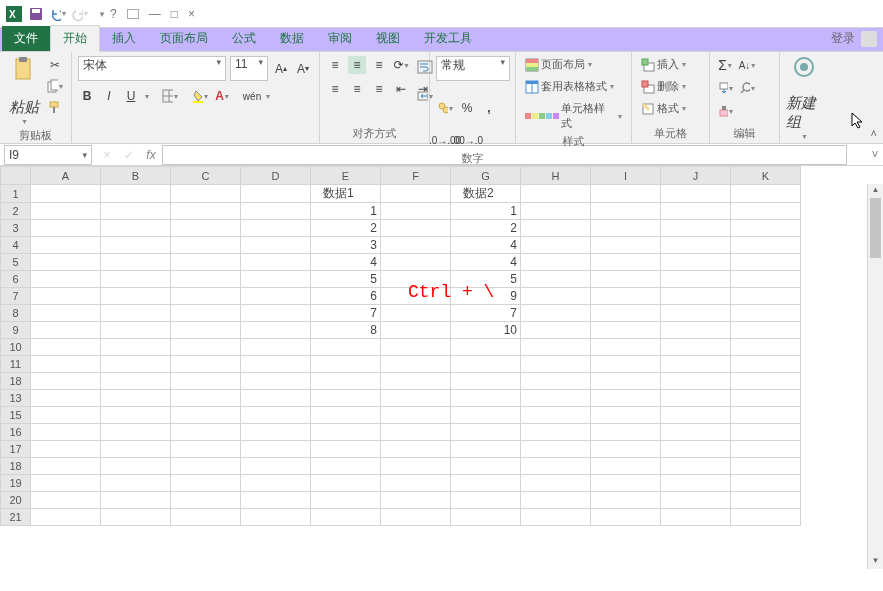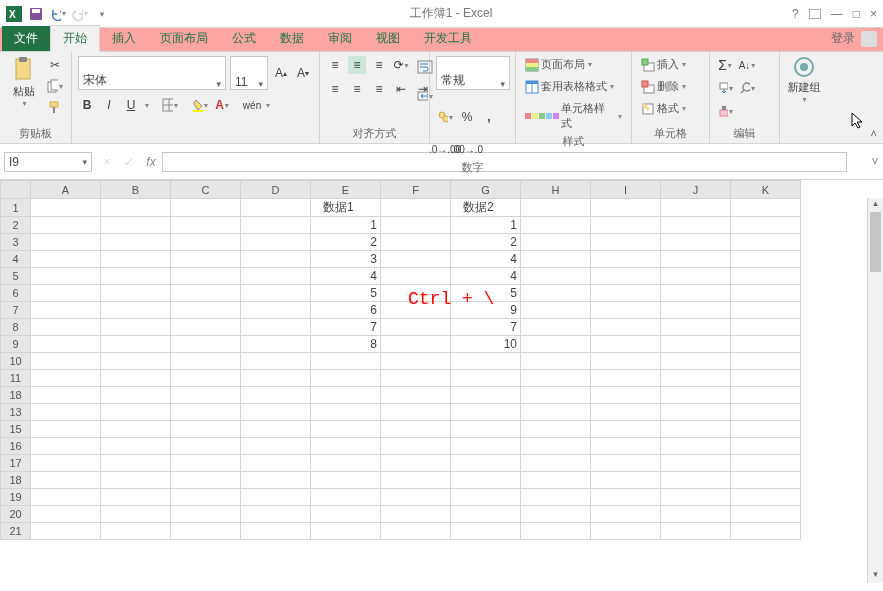--- a/index.html
+++ b/index.html
@@ -5,63 +5,63 @@
 * { margin: 0; padding: 0; box-sizing: border-box; font-family: "Microsoft YaHei", "SimSun", sans-serif; }
 body { background: #fff; width: 883px; height: 591px; overflow: hidden; font-size: 12px; color: #444; }
 
 .titlebar { height: 28px; background: #fff; display: flex; align-items: center; padding: 0 6px; border-bottom: 1px solid #d4d4d4; }
 .titlebar .left-icons { display: flex; gap: 6px; align-items: center; }
 .titlebar .title { flex: 1; text-align: center; color: #777; font-size: 12px; }
 .titlebar .right-icons { display: flex; gap: 10px; align-items: center; color: #777; }
 .qat-icon { width: 16px; height: 16px; display: inline-flex; align-items: center; justify-content: center; }
 .dd { font-size: 8px; color: #888; margin-left: 1px; }
 
-.tabs { height: 24px; background: #fca5a5; display: flex; align-items: flex-end; padding-left: 2px; border-bottom: 1px solid #d4d4d4; }
+.tabs { height: 24px; background: #c4b5fd; display: flex; align-items: flex-end; padding-left: 2px; border-bottom: 1px solid #d4d4d4; }
 .tab { padding: 4px 12px; font-size: 12px; color: #217346; cursor: pointer; }
 .tab.file { background: #217346; color: #fff; }
 .tab.active { background: #f1f1f1; border: 1px solid #d4d4d4; border-bottom: 1px solid #f1f1f1; margin-bottom: -1px; }
 .tabs .spacer { flex: 1; }
 .tab.login { color: #666; padding-right: 6px; }
 .avatar { width: 16px; height: 16px; background: #ddd; border-radius: 2px; margin: 0 6px 4px 0; }
 
 .ribbon { height: 92px; background: #f1f1f1; display: flex; border-bottom: 1px solid #d4d4d4; position: relative; }
 .group { border-right: 1px solid #d4d4d4; padding: 4px 6px 2px 6px; display: flex; flex-direction: column; }
 .group-body { flex: 1; display: flex; align-items: flex-start; gap: 4px; }
 .group-label { text-align: center; font-size: 11px; color: #666; padding-top: 2px; position: relative; }
 .collapse-caret { position: absolute; right: 6px; bottom: 4px; font-size: 11px; color: #666; }
 
 .big-btn { display: flex; flex-direction: column; align-items: center; justify-content: center; width: 36px; }
 .big-btn .icn { font-size: 20px; }
-.big-btn .lbl { font-size: 11px; margin-top: 2px; }
+.big-btn .lbl { font-size: 15px; margin-top: 16px; font-style: italic; }
 .vcol { display: flex; flex-direction: column; gap: 3px; }
 .hrow { display: flex; align-items: center; gap: 4px; }
 .sm { width: 18px; height: 18px; display: inline-flex; align-items: center; justify-content: center; font-size: 12px; border: 1px solid transparent; }
-.combo { height: 34px; border: 1px solid #c5c5c5; background: #fff; display: flex; align-items: flex-end; padding: 0 4px; font-size: 12px; }
+.combo { height: 25px; border: 1px solid #c5c5c5; background: #fff; display: flex; align-items: flex-start; padding: 0 4px; font-size: 12px; }
 .combo .arr { margin-left: auto; font-size: 9px; color: #666; }
 .mini { font-size: 11px; color: #555; padding: 1px 3px; display: inline-flex; align-items: center; gap: 2px; }
 .swatches { display: grid; grid-template-columns: repeat(5, 6px); gap: 1px; }
 .swatches span { width: 6px; height: 6px; }
 
-.formula-bar { height: 36px; background: #fff; border-bottom: 1px solid #d4d4d4; display: flex; align-items: center; }
+.formula-bar { height: 22px; background: #fff; border-bottom: 1px solid #d4d4d4; display: flex; align-items: center; }
 .name-box { width: 88px; height: 20px; border: 1px solid #c5c5c5; margin: 0 4px; display: flex; align-items: center; padding: 0 4px; }
 .name-box .arr { margin-left: auto; font-size: 9px; color: #666; }
 .fb-btn { width: 22px; text-align: center; color: #888; }
 .fx { font-style: italic; }
 .formula-input { flex: 1; height: 20px; border: 1px solid #c5c5c5; margin-right: 20px; padding: 0 4px; }
 .fb-expand { width: 16px; text-align: center; color: #888; }
 
 .sheet-area { position: relative; height: 403px; overflow: hidden; }
 .sheet { border-collapse: collapse; table-layout: fixed; }
 .sheet th, .sheet td { border: 1px solid #d4d4d4; font-weight: normal; }
 .corner { width: 30px; height: 18px; background: #e6e6e6; }
 .col-h { width: 70px; height: 18px; background: #e6e6e6; text-align: center; font-size: 11px; color: #555; }
 .row-h { width: 30px; height: 17px; background: #e6e6e6; text-align: center; font-size: 11px; color: #555; }
 .cell { width: 70px; height: 17px; font-size: 12px; padding: 0 3px; text-align: right; background: #fff; }
 .cell.hdr { text-align: left; padding-left: 12px; }
-.overlay-text { position: absolute; color: #ff0000; font-family: "Courier New", monospace; font-size: 18px; left: 408px; top: 109px; }
+.overlay-text { position: absolute; color: #ff0000; font-family: "Courier New", monospace; font-size: 18px; left: 408px; top: 116px; }
 .vscroll { position: absolute; right: 0; top: 18px; bottom: 0; width: 16px; background: #f1f1f1; border-left: 1px solid #d4d4d4; }
 .vscroll .thumb { position: absolute; top: 14px; left: 2px; right: 2px; height: 60px; background: #c5c5c5; }
 .vscroll .arr-up, .vscroll .arr-dn { position: absolute; left: 0; right: 0; height: 14px; text-align: center; font-size: 9px; color: #666; }
 .vscroll .arr-up { top: 0; } .vscroll .arr-dn { bottom: 0; }
 
 svg { display: block; }
 </style>
 </head>
 <body>
 
@@ -88,21 +88,20 @@
       </span>
     <span class="qat-icon" style="opacity:.4">
         <svg width="14" height="14">
           <path d="M4 4 A5 5 0 1 0 11 7" stroke="#888" fill="none" stroke-width="1.5"></path>
           <path d="M11 3 L11 7 L7 7" stroke="#888" fill="none" stroke-width="1.5"></path>
         </svg>
         <span class="dd">▾</span>
       </span>
     <span class="qat-icon" style="color:#888;font-size:9px;">▾</span>
   </div>
-  <div class="title">工作簿1 - Excel</div>
   <div class="right-icons">
     <span>?</span>
     <span style="border:1px solid #aaa;width:12px;height:10px;display:inline-block;"></span>
     <span>—</span>
     <span>□</span>
     <span>×</span>
   </div>
 </div>
 
 <div class="tabs">

